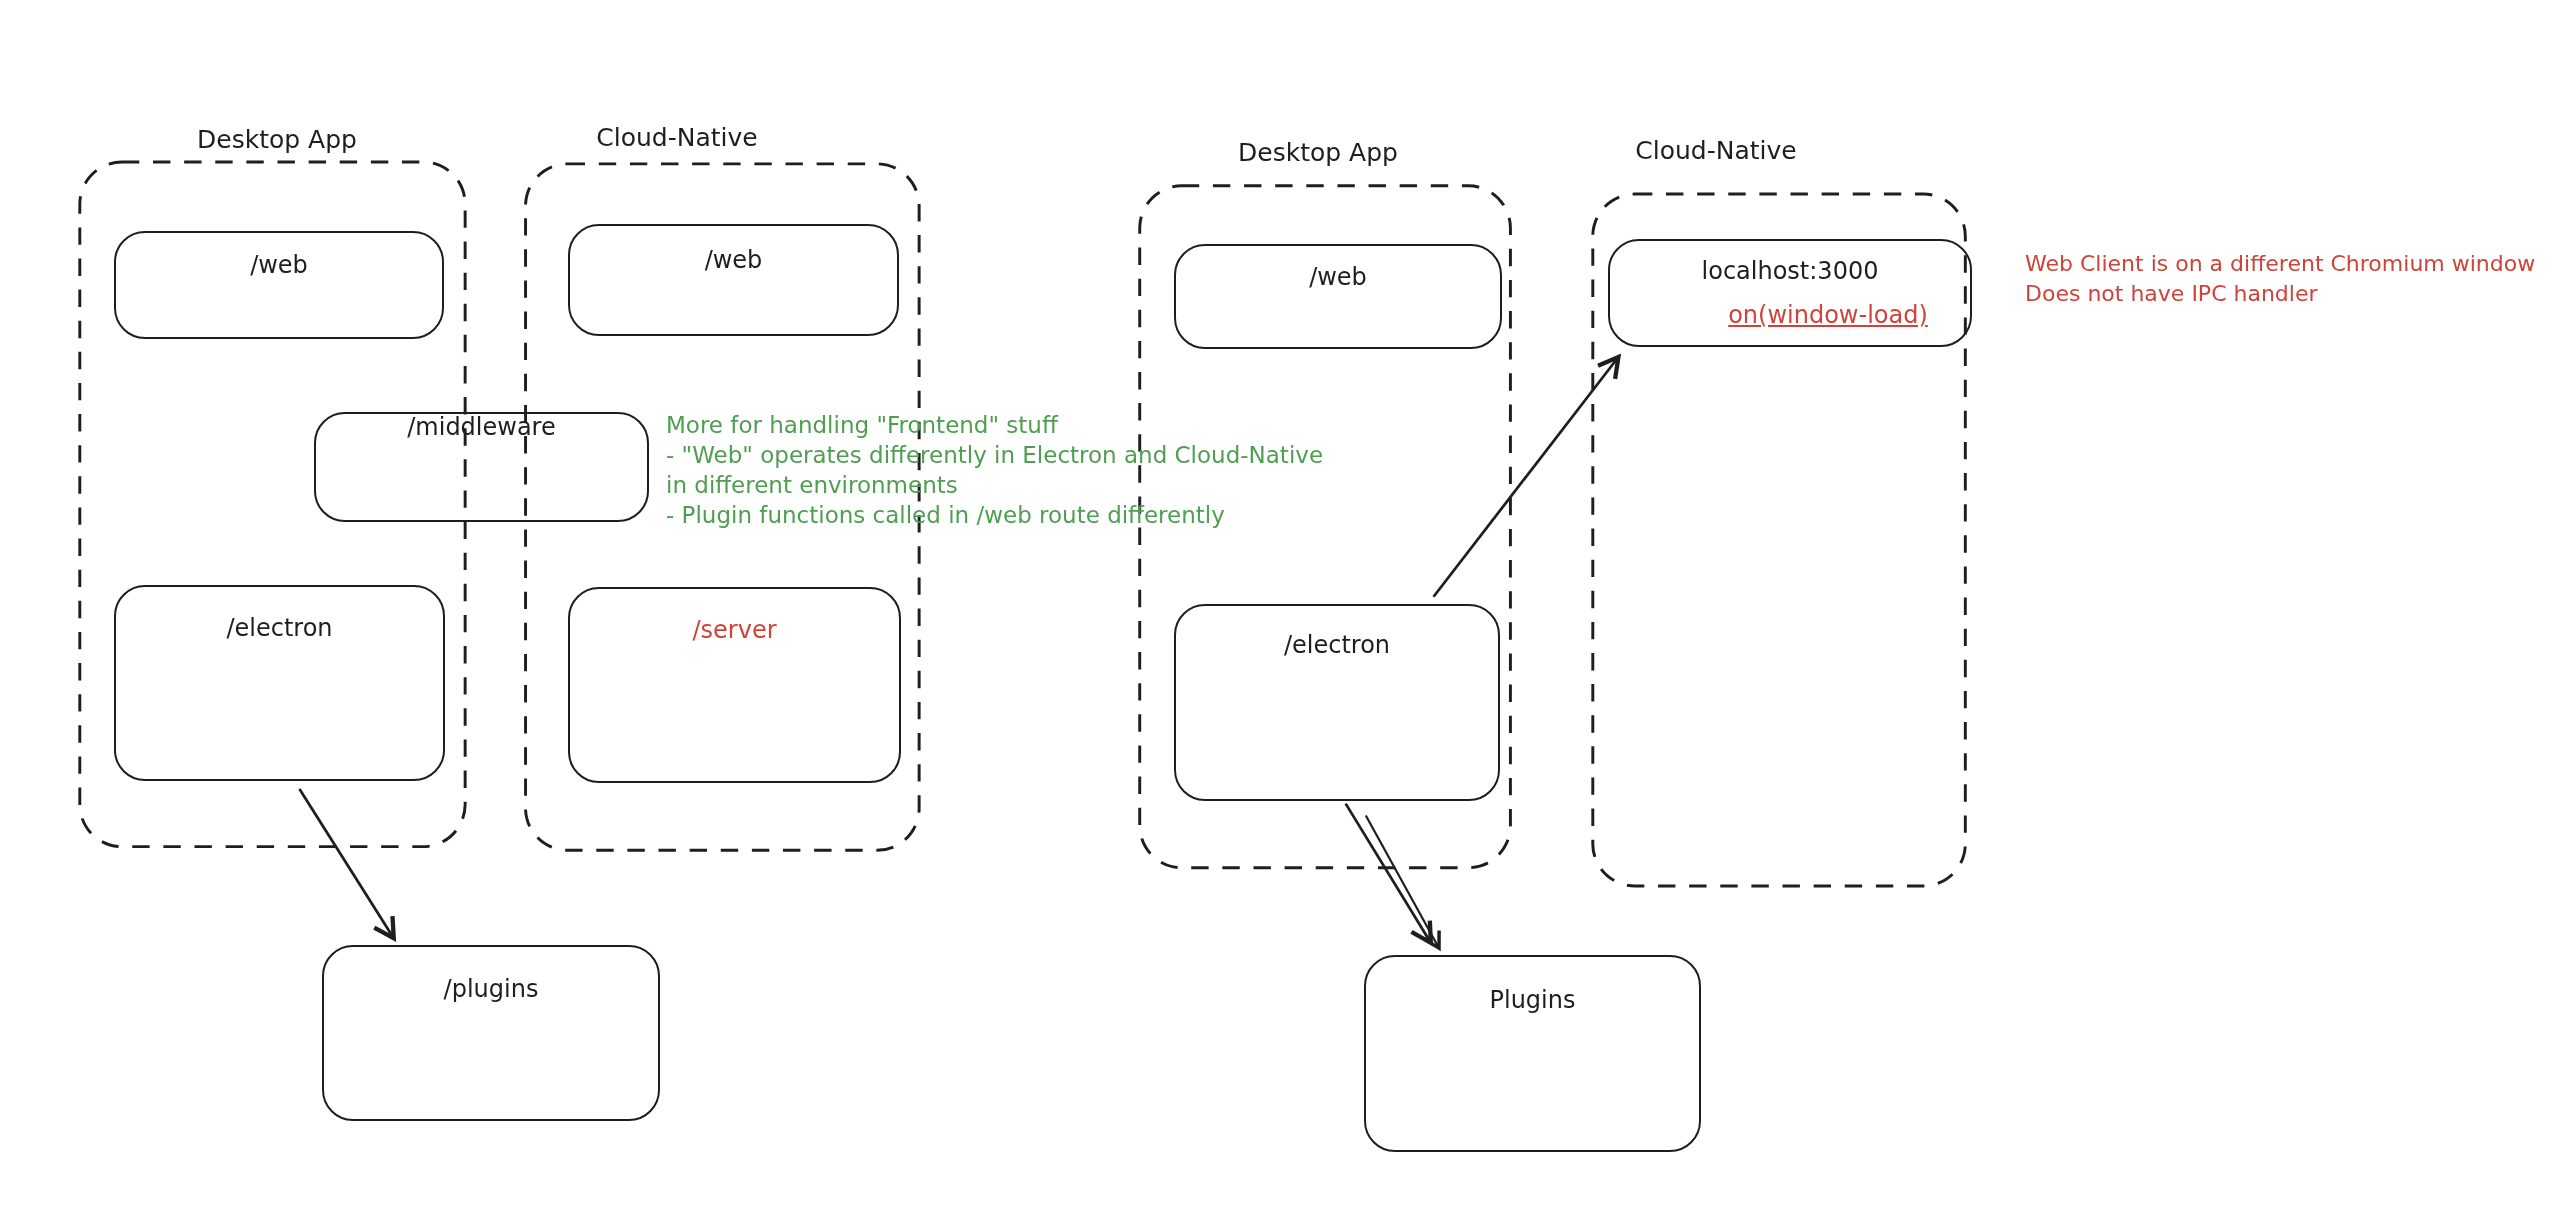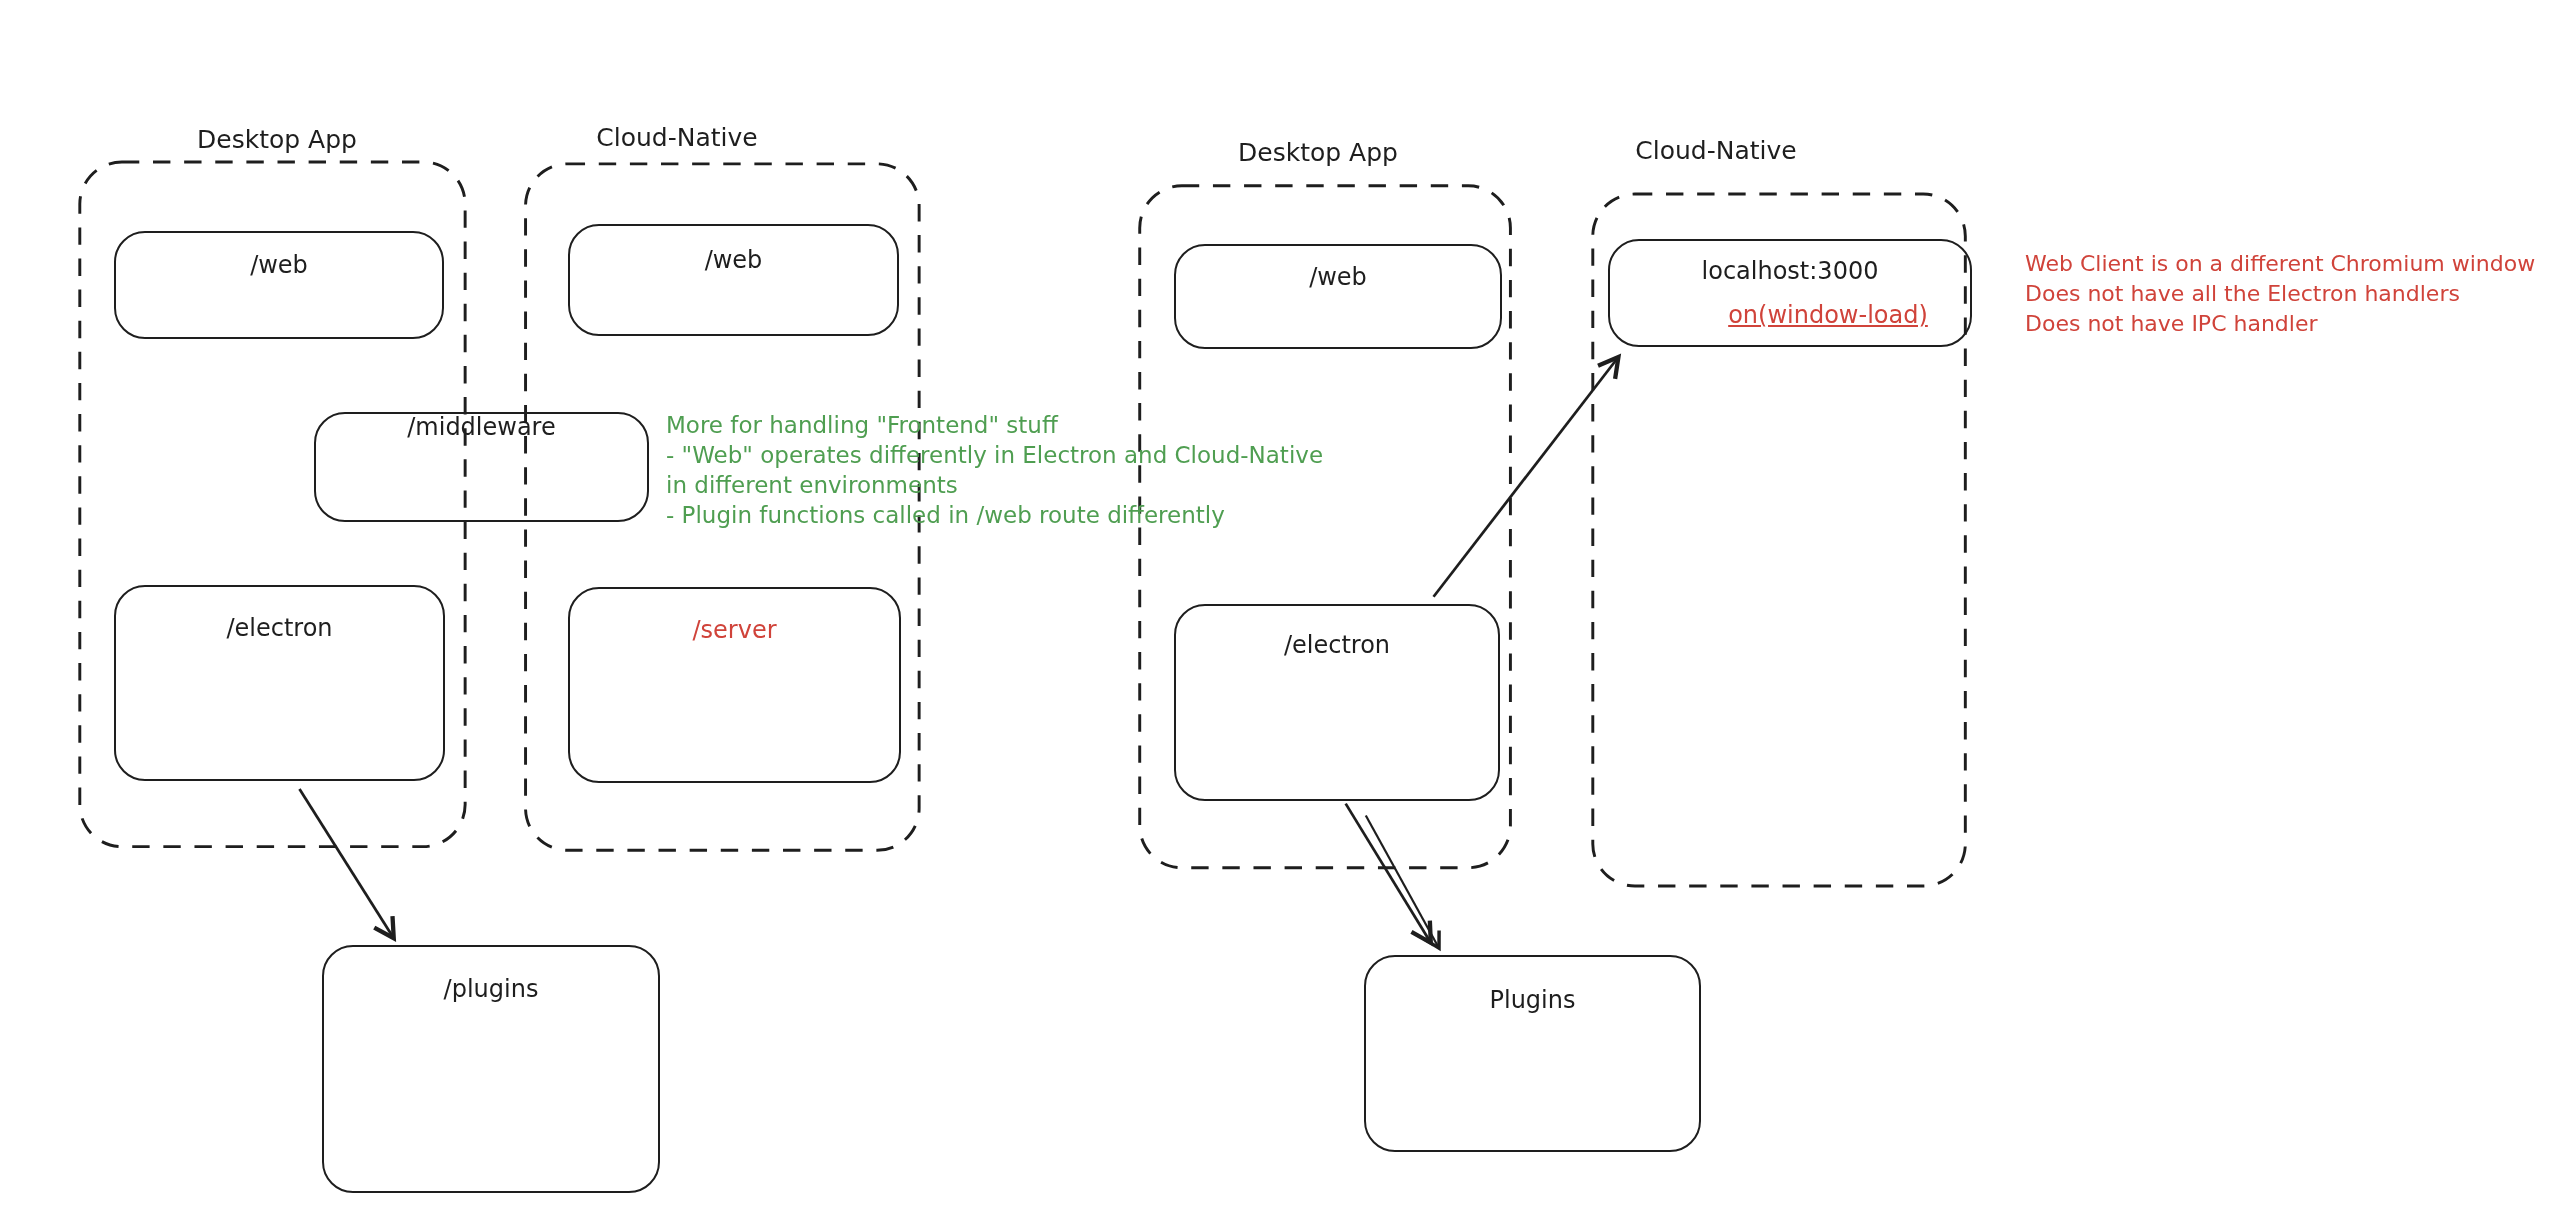--- a/index.html
+++ b/index.html
@@ -97,21 +97,21 @@
   </div>
 
   <div class="box" style="left:114px; top:585px; width:331px; height:196px; padding-top:27.5px;">
     <span class="box-label">/electron</span>
   </div>
 
   <div class="box" style="left:568px; top:587px; width:333px; height:196px; padding-top:27.5px;">
     <span class="box-label red-text">/server</span>
   </div>
 
-  <div class="box" style="left:322px; top:945px; width:338px; height:248px; padding-top:29px;">
+  <div class="box" style="left:322px; top:945px; width:338px; height:176px; padding-top:29px;">
     <span class="box-label">/plugins</span>
   </div>
 
   <div class="note green" style="left:666px; top:410px;">
     <div class="note-line">More for handling "Frontend" stuff</div>
     <div class="note-line">- "Web" operates differently in Electron and Cloud-Native</div>
     <div class="note-line">in different environments</div>
     <div class="note-line">- Plugin functions called in /web route differently</div>
   </div>
 
@@ -128,21 +128,20 @@
   <div class="box" style="left:1174px; top:604px; width:326px; height:197px; padding-top:26px;">
     <span class="box-label">/electron</span>
   </div>
 
   <div class="box" style="left:1364px; top:955px; width:337px; height:197px; padding-top:30px;">
     <span class="box-label">Plugins</span>
   </div>
 
   <div class="note red" style="left:2025px; top:249px;">
     <div class="note-line">Web Client is on a different Chromium window</div>
-    <div class="note-line">Does not have all the Electron handlers</div>
     <div class="note-line">Does not have IPC handler</div>
   </div>
 
   <svg class="layer front" viewBox="0 0 2814 1346">
     <defs>
       <marker id="ah" viewBox="0 0 14 14" refX="11" refY="7" markerWidth="11" markerHeight="11" orient="auto">
         <path d="M2,2 L11,7 L2,12" fill="none" stroke="#1e1e1e" stroke-width="2"></path>
       </marker>
     </defs>
     <line x1="327" y1="862" x2="430" y2="1025" stroke="#1e1e1e" stroke-width="3" marker-end="url(#ah)"></line>

